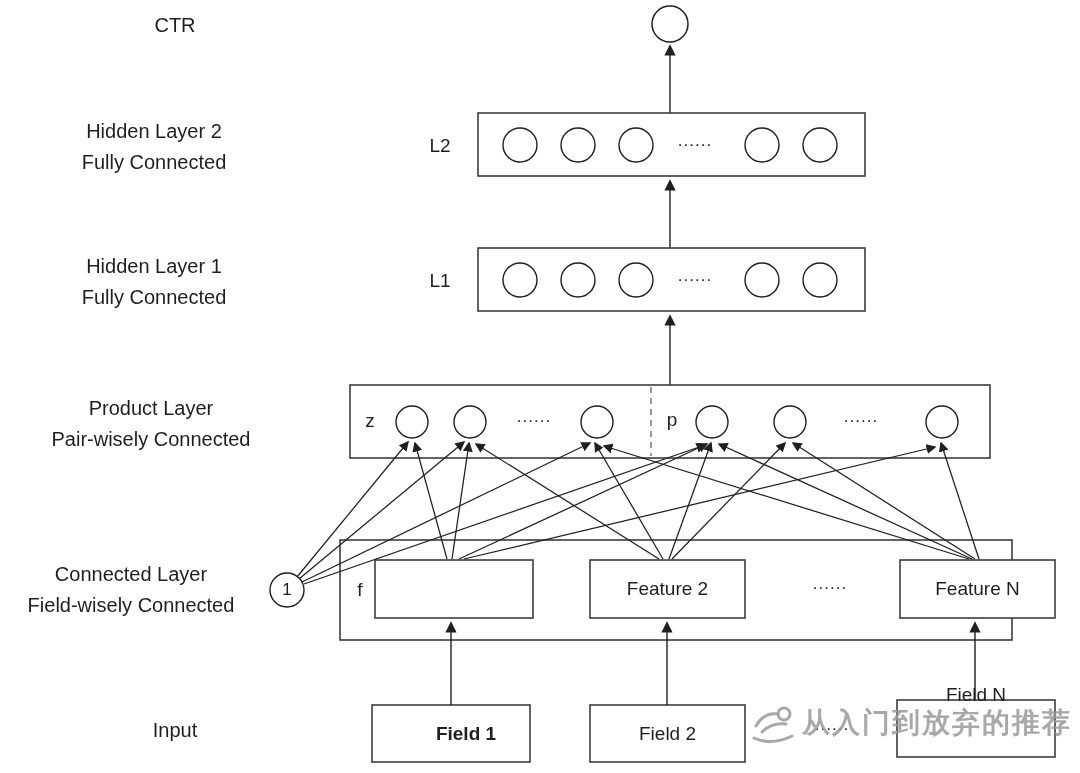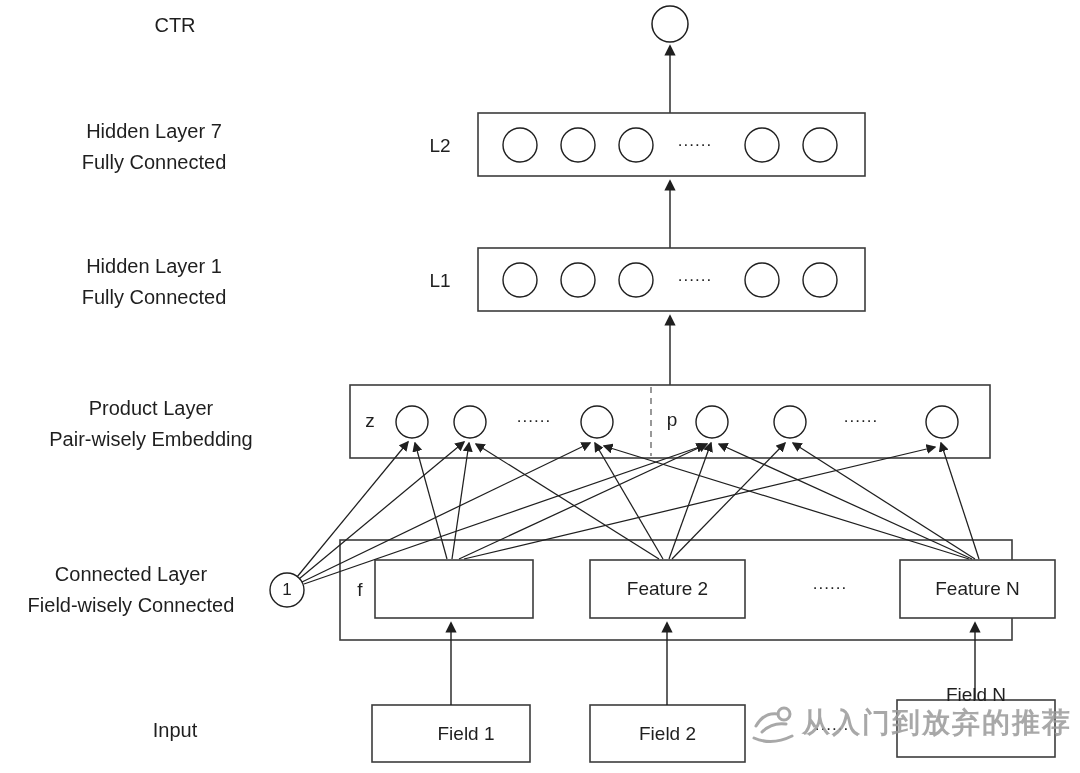--- a/index.html
+++ b/index.html
@@ -112,32 +112,32 @@
       <rect x="897" y="700" width="158" height="57" fill="#ffffff" stroke="#3c3c3c" stroke-width="1.6"></rect>
       <line x1="451" y1="705" x2="451" y2="623" stroke="#1f1f1f" stroke-width="1.4" marker-end="url(#arrow)"></line>
       <line x1="667" y1="705" x2="667" y2="623" stroke="#1f1f1f" stroke-width="1.4" marker-end="url(#arrow)"></line>
       <line x1="975" y1="700" x2="975" y2="623" stroke="#1f1f1f" stroke-width="1.4" marker-end="url(#arrow)"></line>
     </g>
   </svg>
 
   <div class="lbl side" style="left:120px;top:10px;width:110px;">CTR</div>
 
   <div class="lbl side" style="left:38px;top:116px;width:232px;">
-    <div>Hidden Layer 7</div>
+    <div>Hidden Layer 2</div>
     <div>Fully Connected</div>
   </div>
 
   <div class="lbl side" style="left:38px;top:251px;width:232px;">
     <div>Hidden Layer 1</div>
     <div>Fully Connected</div>
   </div>
 
   <div class="lbl side" style="left:18px;top:393px;width:266px;">
     <div>Product Layer</div>
-    <div>Pair-wisely Embedding</div>
+    <div>Pair-wisely Connected</div>
   </div>
 
   <div class="lbl side" style="left:0px;top:559px;width:262px;">
     <div>Connected Layer</div>
     <div>Field-wisely Connected</div>
   </div>
 
   <div class="lbl side" style="left:120px;top:715px;width:110px;">Input</div>
 
   <div class="lbl tag" style="left:415px;top:135px;width:50px;">L2</div>
@@ -150,21 +150,21 @@
   <div class="lbl dots" style="left:666px;top:131px;width:58px;">......</div>
   <div class="lbl dots" style="left:666px;top:266px;width:58px;">......</div>
   <div class="lbl dots" style="left:505px;top:407px;width:58px;">......</div>
   <div class="lbl dots" style="left:832px;top:407px;width:58px;">......</div>
   <div class="lbl dots" style="left:800px;top:574px;width:60px;">......</div>
   <div class="lbl dots" style="left:802px;top:715px;width:60px;">......</div>
 
   <div class="lbl node-lbl" style="left:590px;top:560px;width:155px;line-height:58px;">Feature 2</div>
   <div class="lbl node-lbl" style="left:900px;top:560px;width:155px;line-height:58px;">Feature N</div>
 
-  <div class="lbl node-lbl" style="left:372px;top:705px;width:188px;line-height:57px;">Field 1</div>
+  <div class="lbl node-lbl" style="left:372px;top:705px;width:188px;line-height:57px;font-weight:bold;">Field 1</div>
   <div class="lbl node-lbl" style="left:590px;top:705px;width:155px;line-height:57px;">Field 2</div>
   <div class="lbl node-lbl" style="left:897px;top:666px;width:158px;line-height:57px;">Field N</div>
 
   <svg class="wm-icon" style="left:748px;top:696px;" width="52" height="52" viewBox="0 0 52 52">
     <g fill="none" stroke="#9a9a9a" stroke-width="3" stroke-linecap="round">
       <path d="M8 30 q8 -14 22 -12"></path>
       <path d="M14 36 q10 -10 24 -8"></path>
       <circle cx="36" cy="18" r="6"></circle>
       <path d="M6 42 q18 8 38 -2"></path>
     </g>

